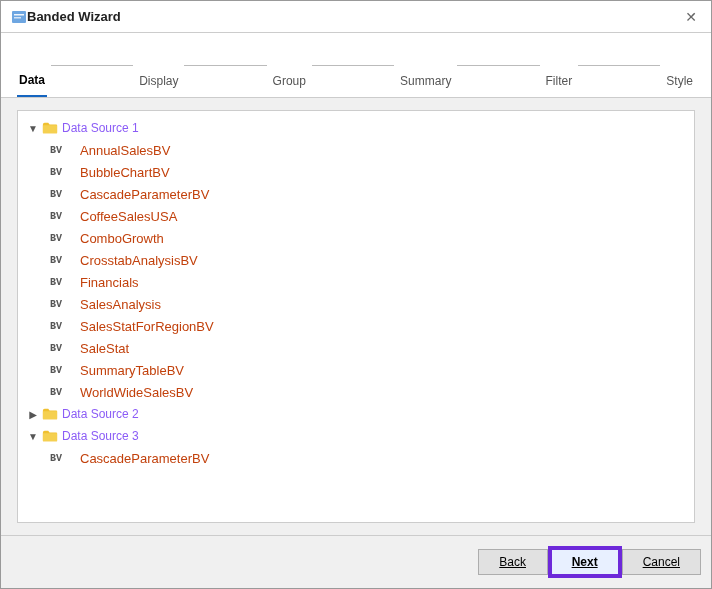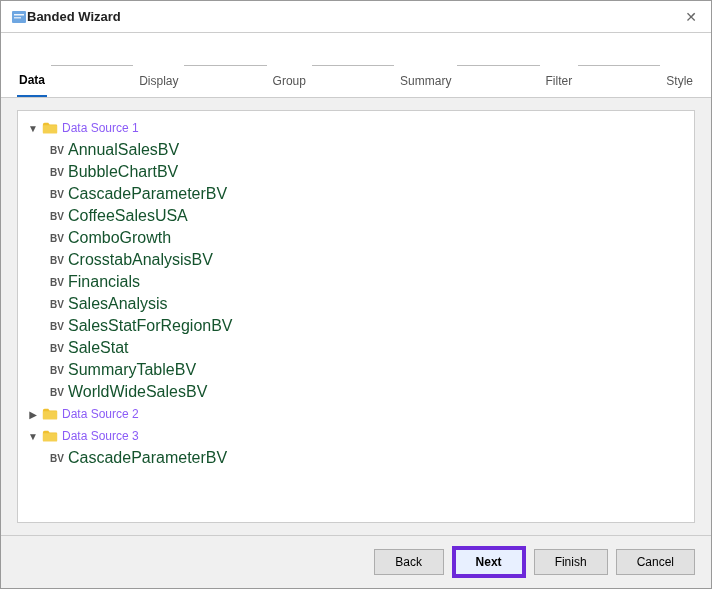--- a/index.html
+++ b/index.html
@@ -98,41 +98,41 @@
     .folder-icon {
       width: 16px;
       height: 14px;
       margin-right: 4px;
       flex-shrink: 0;
     }
     .bv-badge {
       font-size: 10px;
       font-weight: bold;
       color: #555;
-      margin-right: 0;
+      margin-right: 12px;
       width: 18px;
       flex-shrink: 0;
-      font-family: Liberation Sans, sans-serif;
+      font-family: Liberation Mono, monospace;
     }
     .node-label {
-      font-size: 16px;
-      color: #14532d;
+      font-size: 13px;
+      color: #c2410c;
     }
     .node-label.group-label {
       color: #8b5cf6;
       font-size: 12px;
     }
     .footer {
       background: #f0f0f0;
       border-top: 1px solid #ccc;
-      padding: 10px 16px;
+      padding: 10px 10px;
       display: flex;
       align-items: center;
       justify-content: flex-end;
-      gap: 8px;
+      text-decoration: underline;
     }
     .btn {
       padding: 5px 20px;
       font-size: 12px;
       border: 1px solid #adadad;
       background: #e1e1e1;
       cursor: pointer;
       min-width: 70px;
       text-align: center;
     }
@@ -285,16 +285,15 @@
         <span class="bv-badge">BV</span>
         <span class="node-label">CascadeParameterBV</span>
       </div>
 
     </div>
   </div>
 
   <div class="footer">
     <button class="btn">Back</button>
     <button class="btn primary">Next</button>
-    <button class="btn">Finish</button>
     <button class="btn">Cancel</button>
   </div>
 </div>
 
 </body></html>

